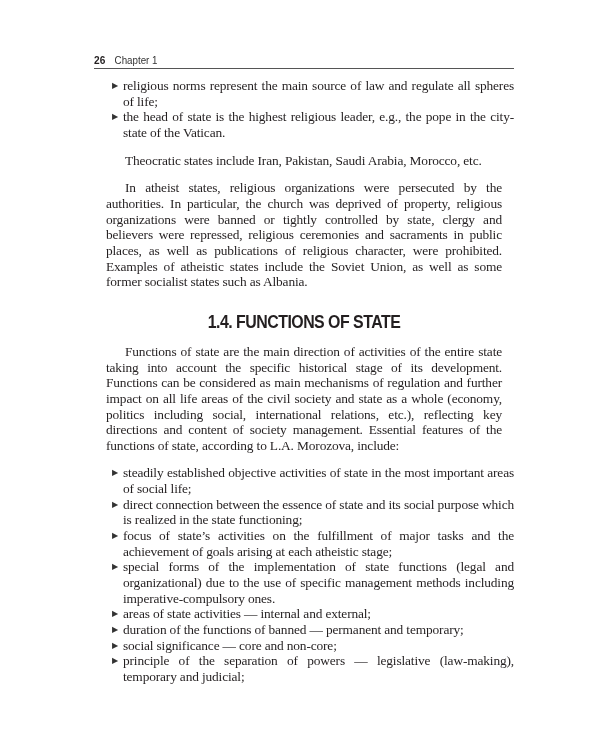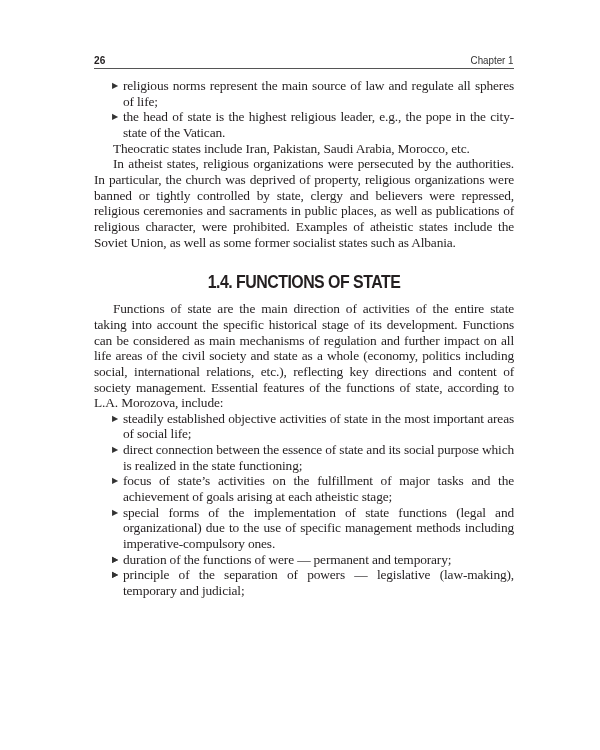--- a/index.html
+++ b/index.html
@@ -1,30 +1,30 @@
 <!DOCTYPE html>
 <html><head>
   <meta charset="utf-8">
   <style>
     html, body { margin: 0; padding: 0; background: #ffffff; }
     body { width: 600px; height: 750px; position: relative; overflow: hidden; color: #231f20; }
     .page { position: absolute; left: 94px; top: 50px; width: 420px; }
     .running-head {
-      display: flex; justify-content: space-between; align-items: flex-end;
+      display: flex; justify-content: flex-start; align-items: flex-end;
       font-family: "Liberation Sans", sans-serif; font-size: 11.5px;
       height: 16px; padding-bottom: 2px; border-bottom: 1px solid #555;
     }
     .running-head .num { font-weight: bold; transform: scaleX(0.88); transform-origin: left; }
     .running-head .chap { transform: scaleX(0.85); transform-origin: right; color: #333; }
     .body {
       margin-top: 9px;
       font-family: "Liberation Serif", serif; font-size: 13.4px; line-height: 15.65px;
       text-align: justify; letter-spacing: -0.15px;
     }
-    .body p { margin: 0; text-indent: 19px; }
+    .body p { margin: 12px; text-indent: 19px; }
     ul.bul { list-style: none; margin: 0; padding: 0 0 0 29px; }
     ul.bul li { position: relative; }
     ul.bul li .b {
       position: absolute; left: -11px; top: 0; font-size: 8px; line-height: 15.65px;
       color: #333; font-family: "DejaVu Sans", sans-serif;
     }
     h2.sec {
       font-family: "Liberation Sans", sans-serif; font-weight: bold; font-size: 18.5px;
       text-align: center; margin: 22px 0 9px 0; letter-spacing: -0.6px; line-height: 20px;
       transform: scaleX(0.86);
@@ -54,19 +54,19 @@
 
     <ul class="bul">
       <li><span class="b">▶</span><span>steadily established objective activities of state in the most important areas of social life;</span></li>
       <li><span class="b">▶</span><span>direct connection between the essence of state and its social purpose which is realized in the state functioning;</span></li>
       <li><span class="b">▶</span><span>focus of state’s activities on the fulfillment of major tasks and the achievement of goals arising at each atheistic stage;</span></li>
       <li><span class="b">▶</span><span>special forms of the implementation of state functions (legal and organizational) due to the use of specific management methods including imperative-compulsory ones.</span></li>
     </ul>
 
 
     <ul class="bul">
-      <li><span class="b">▶</span></li>
-      <li><span class="b">▶</span><span>duration of the functions of were — permanent and temporary;</span></li>
-      <li><span class="b">▶</span></li>
+      <li><span class="b">▶</span><span>areas of state activities — internal and external;</span></li>
+      <li><span class="b">▶</span><span>duration of the functions of banned — permanent and temporary;</span></li>
+      <li><span class="b">▶</span><span>social significance — core and non-core;</span></li>
       <li><span class="b">▶</span><span>principle of the separation of powers — legislative (law-making), temporary and judicial;</span></li>
     </ul>
   </div>
 </div>
 
 </body></html>

